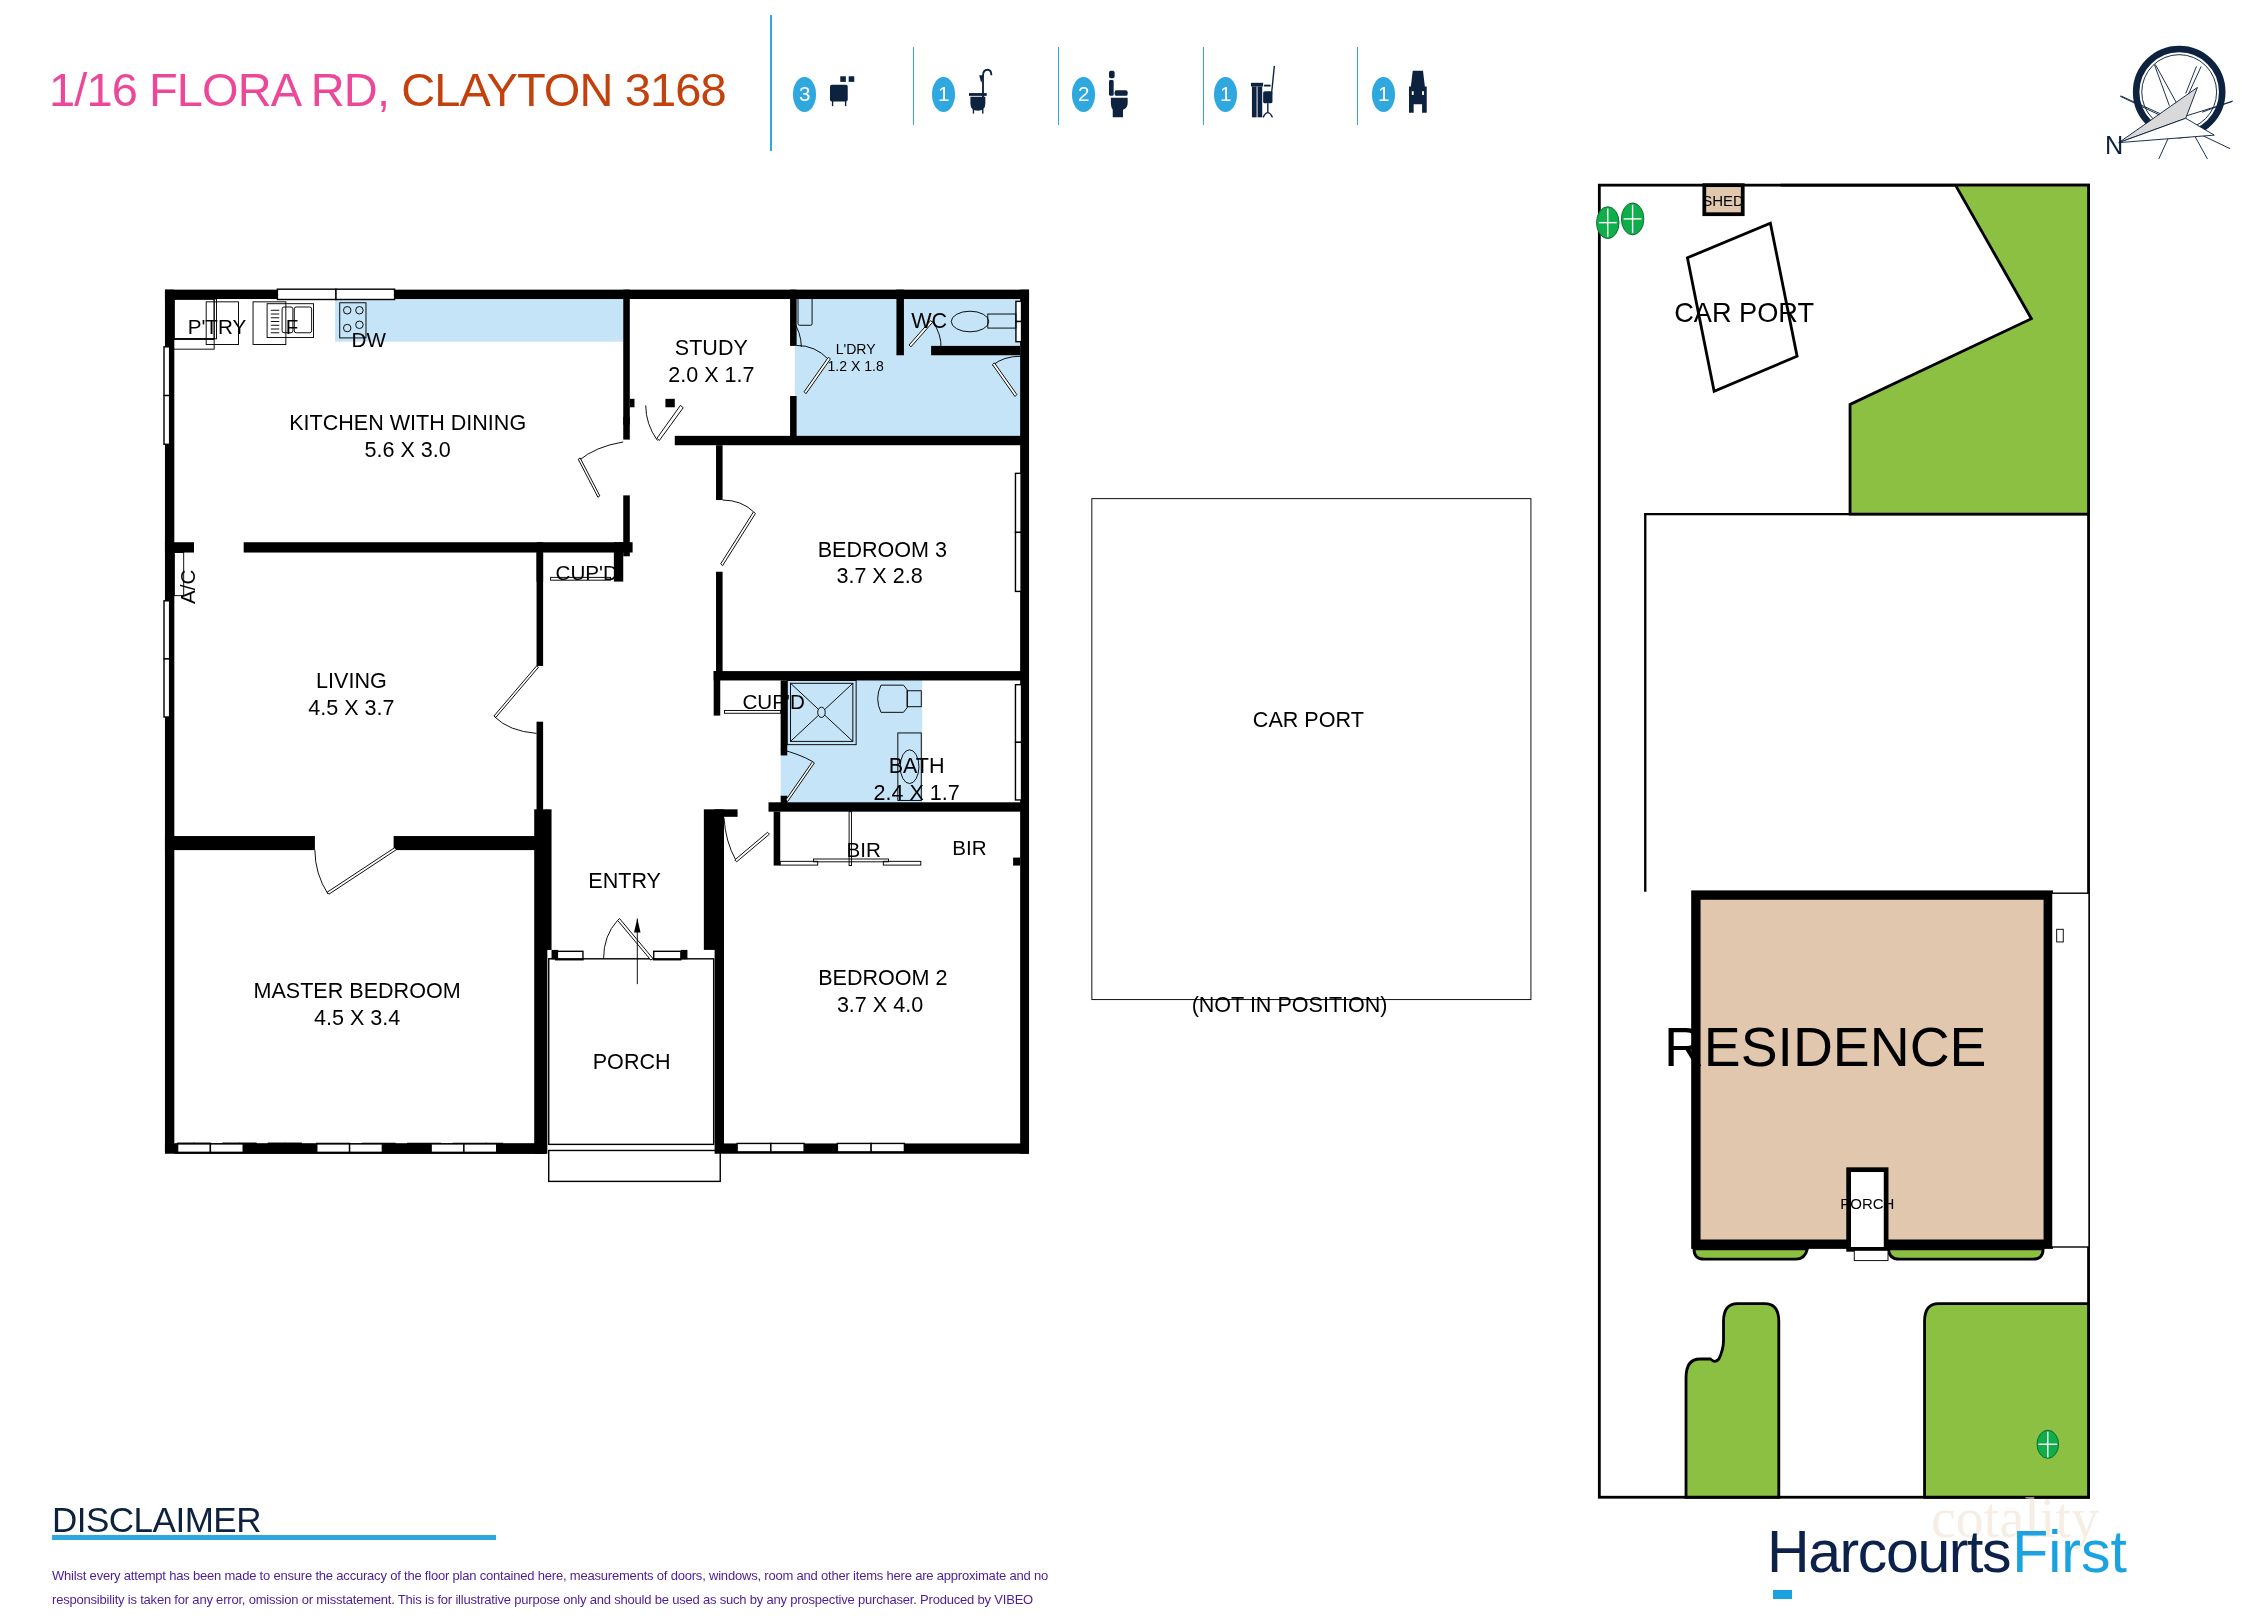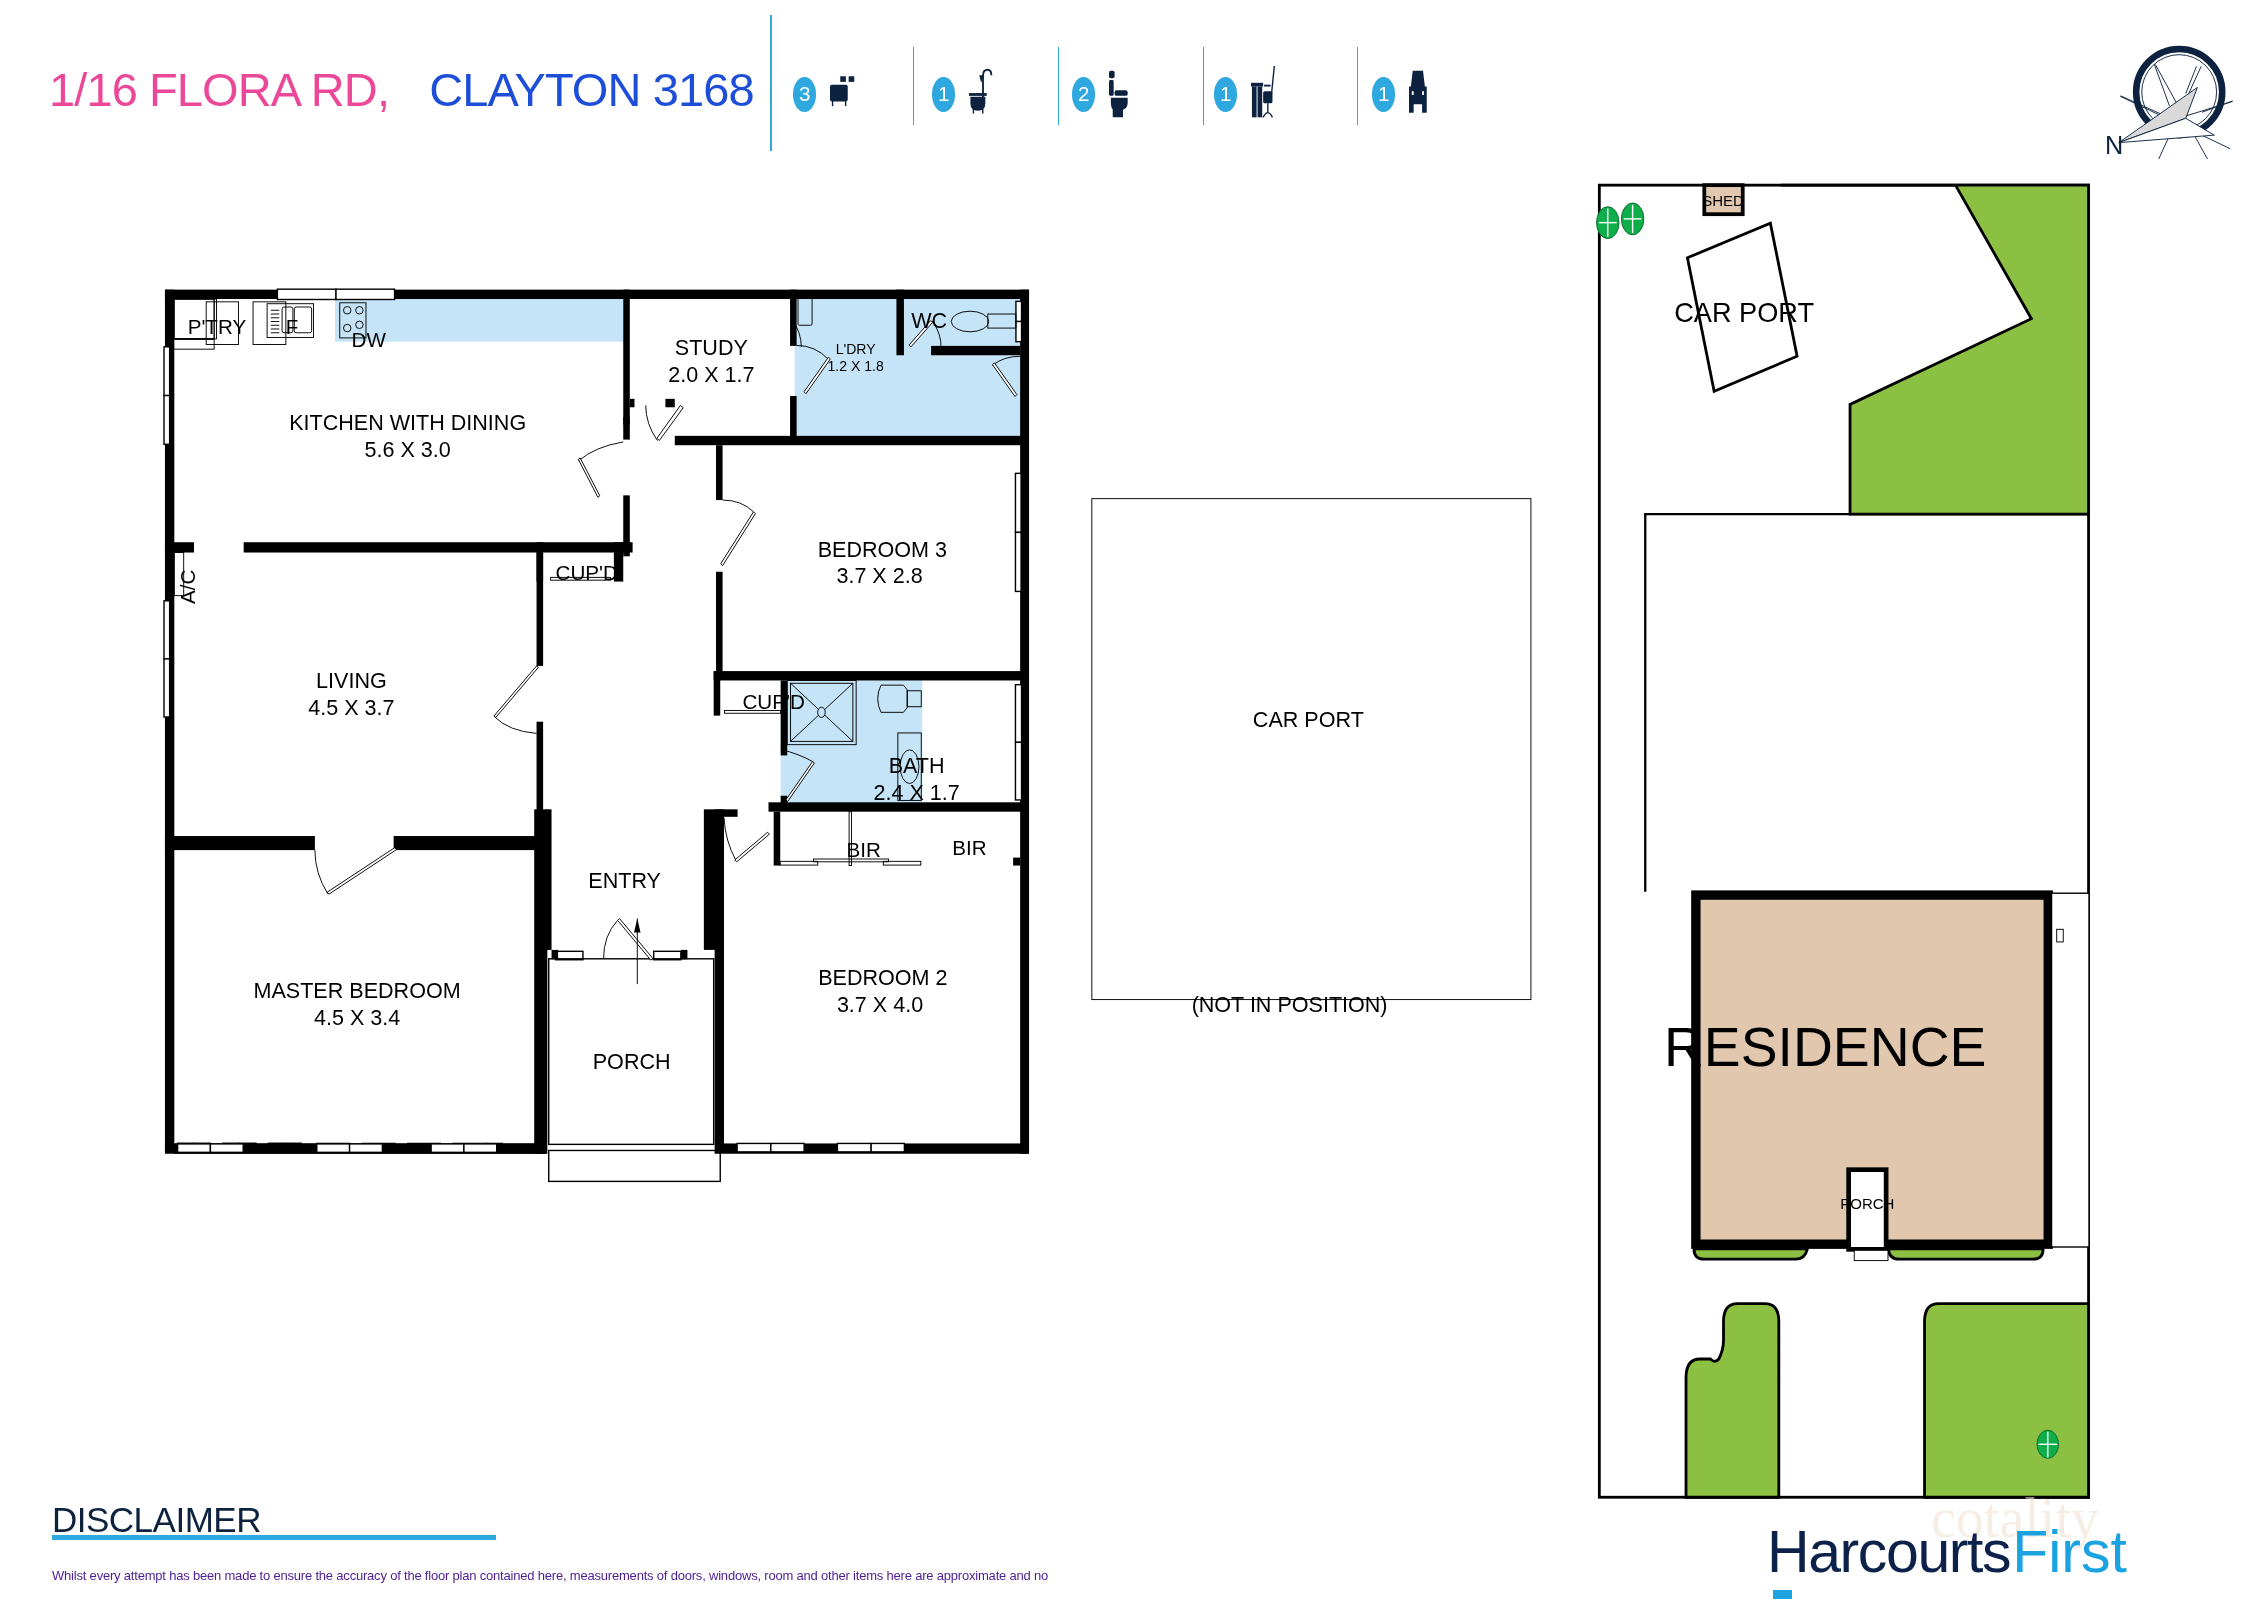--- a/index.html
+++ b/index.html
@@ -15,21 +15,21 @@
   .room-label-xs { font-family: "Liberation Sans", sans-serif; font-size: 30px; fill: #000; text-anchor: middle; }
   .site-label { font-family: "Liberation Sans", sans-serif; fill: #000; text-anchor: middle; }
   .lawn { fill: #8bc043; stroke: #000; stroke-width: 6; }
   .tree { fill: #0fae4a; stroke: #0a6b2b; stroke-width: 2; }
   .house { fill: #e0c7ae; stroke: #000; stroke-width: 20; }
   .door-leaf { fill: #fff; stroke: #000; stroke-width: 2; }
   .arc { fill: none; stroke: #000; stroke-width: 2; }
 
   #header-title { position: absolute; left: 49px; top: 66px; font-size: 47px; letter-spacing: -0.9px; white-space: nowrap; line-height: 1; }
   #header-title .street { color: #ec4899; }
-  #header-title .suburb { color: #1d4ed8; margin-left: 28px; }
+  #header-title .suburb { color: #c2410c; }
   .divider-v { position: absolute; background: #2fa8e0; }
   .feature { position: absolute; top: 66px; height: 56px; display: flex; align-items: center; }
   .badge { width: 23.4px; height: 35px; border-radius: 50%; background: #2fa8e0; color: #fff; font-size: 20.6px; display: flex; align-items: center; justify-content: center; margin-right: 14px; }
   .f-icon { width: 56px; height: 56px; }
   #disclaimer-title { position: absolute; left: 52px; top: 1502px; font-size: 35px; color: #0d223f; letter-spacing: -0.5px; line-height: 1; }
   #disclaimer-rule { position: absolute; left: 52px; top: 1535px; width: 444px; height: 4.7px; background: #2fa8e0; }
   #disclaimer-text { position: absolute; left: 52px; top: 1564px; width: 1640px; font-size: 13px; line-height: 24.4px; color: #4c1d95; letter-spacing: -0.2px; }
   #brand { position: absolute; left: 1767px; top: 1523px; white-space: nowrap; line-height: 1; }
   #brand .b1 { font-size: 59px; font-weight: normal; color: #0d224a; letter-spacing: -1.4px; }
   #brand .b2 { font-size: 59px; color: #1aa3e0; margin-left: 2px; }
@@ -431,20 +431,21 @@
   <text class="site-label" x="3677" y="440" font-size="32">SHED</text>
   <text class="site-label" x="3722" y="688" font-size="58" transform="translate(0,0)">CAR PORT</text>
   <text class="site-label" x="3895" y="2275" font-size="118">RESIDENCE</text>
   <text class="site-label" x="3985" y="2580" font-size="32">PORCH</text>
 </svg>
 
 <div id="disclaimer-title">DISCLAIMER</div>
 <div id="disclaimer-rule"></div>
 <div id="disclaimer-text">
   <div>Whilst every attempt has been made to ensure the accuracy of the floor plan contained here, measurements of doors, windows, room and other items here are approximate and no</div>
+  <div>responsibility is taken for any error, omission or misstatement. This is for illustrative purpose only and should be used as such by any prospective purchaser. Produced by VIBEO</div>
 </div>
 
 <div id="watermark">cotality</div>
 <div id="brand">
   <span class="b1">Harcourts</span><span class="b2">First</span>
 </div>
 <div id="brand-bar"></div>
 
 
 </body></html>

